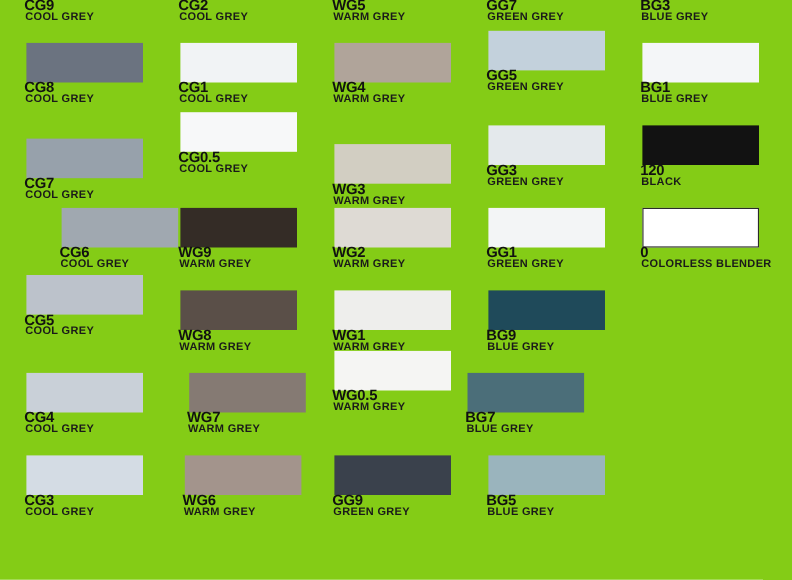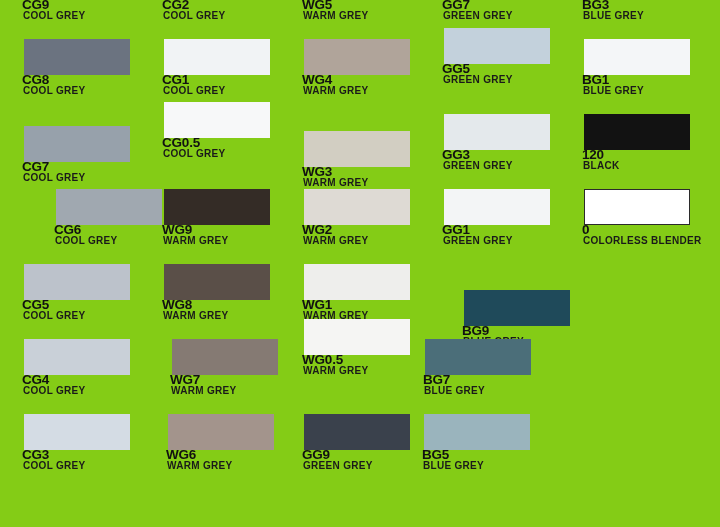--- a/index.html
+++ b/index.html
@@ -151,36 +151,36 @@
     <div class="swatch-cell" style="left: 420px; top: 189px;">
       <div class="swatch-chip" title="GG1" style="background: rgb(243, 245, 246);"></div>
       <div class="swatch-code">GG1</div>
       <div class="swatch-family">GREEN GREY</div>
     </div>
     <div class="swatch-cell" style="left: 560px; top: 189px;">
       <div class="swatch-chip outlined" title="0"></div>
       <div class="swatch-code">0</div>
       <div class="swatch-family">COLORLESS BLENDER</div>
     </div>
-    <div class="swatch-cell" style="left: 0px; top: 264px;">
+    <div class="swatch-cell" style="left: 0px; top: 250px;">
       <div class="swatch-chip" title="CG5" style="background: rgb(188, 194, 203);"></div>
       <div class="swatch-code">CG5</div>
       <div class="swatch-family">COOL GREY</div>
     </div>
     <div class="swatch-cell" style="left: 140px; top: 264px;">
       <div class="swatch-chip" title="WG8" style="background: rgb(90, 79, 72);"></div>
       <div class="swatch-code">WG8</div>
       <div class="swatch-family">WARM GREY</div>
     </div>
     <div class="swatch-cell" style="left: 280px; top: 264px;">
       <div class="swatch-chip" title="WG1" style="background: rgb(238, 238, 236);"></div>
       <div class="swatch-code">WG1</div>
       <div class="swatch-family">WARM GREY</div>
     </div>
-    <div class="swatch-cell" style="left: 440px; top: 264px; margin-top: 26px;">
+    <div class="swatch-cell" style="left: 420px; top: 264px;">
       <div class="swatch-chip" title="BG9" style="background: rgb(31, 74, 90);"></div>
       <div class="swatch-code">BG9</div>
       <div class="swatch-family">BLUE GREY</div>
     </div>
     <div class="swatch-cell" style="left: 0px; top: 339px;">
       <div class="swatch-chip" title="CG4" style="background: rgb(201, 208, 216);"></div>
       <div class="swatch-code">CG4</div>
       <div class="swatch-family">COOL GREY</div>
     </div>
     <div class="swatch-cell" style="left: 148px; top: 339px;">
@@ -206,18 +206,18 @@
     <div class="swatch-cell" style="left: 144px; top: 414px;">
       <div class="swatch-chip" title="WG6" style="background: rgb(163, 148, 140);"></div>
       <div class="swatch-code">WG6</div>
       <div class="swatch-family">WARM GREY</div>
     </div>
     <div class="swatch-cell" style="left: 280px; top: 414px;">
       <div class="swatch-chip" title="GG9" style="background: rgb(58, 65, 76);"></div>
       <div class="swatch-code">GG9</div>
       <div class="swatch-family">GREEN GREY</div>
     </div>
-    <div class="swatch-cell" style="left: 400px; top: 414px;">
+    <div class="swatch-cell" style="left: 420px; top: 414px;">
       <div class="swatch-chip" title="BG5" style="background: rgb(154, 180, 189);"></div>
       <div class="swatch-code">BG5</div>
       <div class="swatch-family">BLUE GREY</div>
     </div>
   </div>
 
 </body></html>

